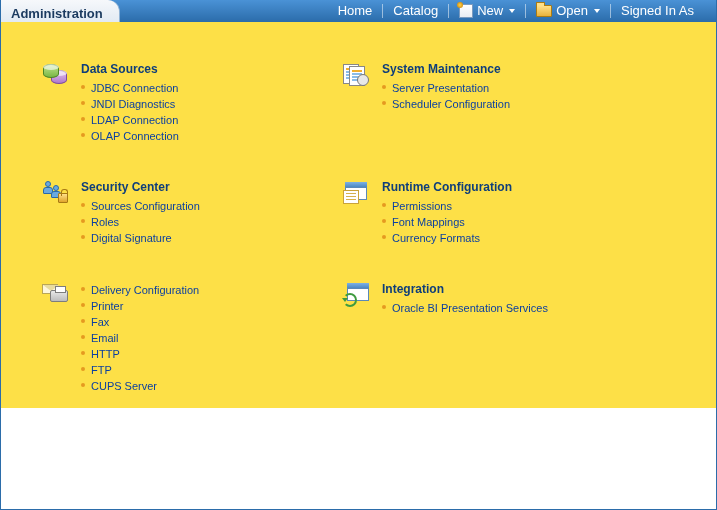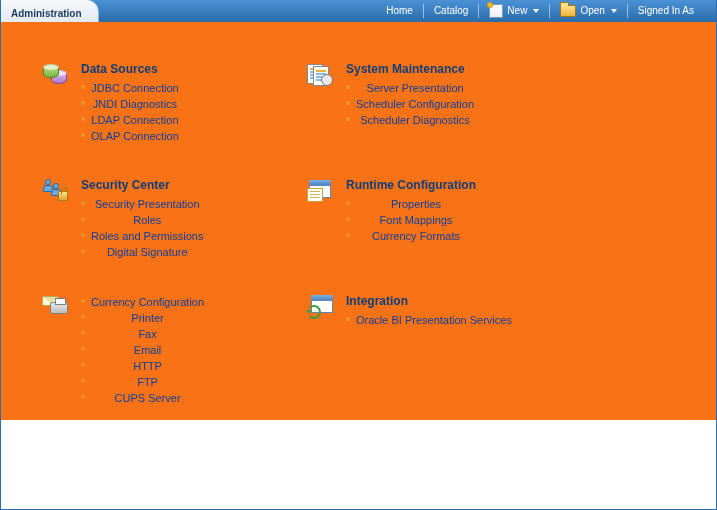--- a/index.html
+++ b/index.html
@@ -13,21 +13,21 @@
     border-left: 1px solid #2b6caa;
     border-right: 1px solid #2b6caa;
     border-bottom: 1px solid #2b6caa;
   }
   .topbar {
     height: 22px;
     background: linear-gradient(#4a92d6, #2b6caa);
     color: #fff;
     display: flex;
     align-items: stretch;
-    font-size: 10px;
+    font-size: 13px;
   }
   .tab {
     background: linear-gradient(#f6f8fb, #e2eaf3);
     color: #1b3a5f;
     font-weight: bold;
     padding: 4px 16px 0 10px;
     border-top-right-radius: 12px;
     border-right: 1px solid #90b3d6;
     display: flex;
     align-items: center;
@@ -95,21 +95,22 @@
     border: 1px solid #ab7b12;
     border-bottom: none;
     border-radius: 1px 1px 0 0;
   }
   .content {
     padding: 40px 20px 14px 40px;
     display: grid;
     grid-template-columns: 265px 330px;
     column-gap: 0px;
     row-gap: 34px;
-    background:#f97316;
+    background:#fde047;
+    gap:36px;
   }
   .section {
     display: flex;
     align-items: flex-start;
     gap: 10px;
   }
   .section-icon {
     width: 30px; height: 26px;
     flex: none;
     display: flex;
@@ -118,21 +119,20 @@
   }
   .section-body { }
   .section-title {
     color: #0f3e7a;
     font-weight: bold;
     font-size: 12px;
     padding-bottom: 4px;
   }
   .section-links {
     list-style: none;
-    text-align: center;
   }
   .section-links li {
     position: relative;
     padding-left: 10px;
     line-height: 16px;
   }
   .section-links li::before {
     content: "";
     position: absolute;
     left: 0; top: 5px;
@@ -250,21 +250,20 @@
           <div class="doc d1"></div>
           <div class="doc d2"></div>
           <div class="gear"></div>
         </div>
     </div>
     <div class="section-body">
       <div class="section-title">System Maintenance</div>
       <ul class="section-links">
           <li><a>Server Presentation</a></li>
           <li><a>Scheduler Configuration</a></li>
-          <li><a>Scheduler Diagnostics</a></li>
         </ul>
     </div>
   </div>
 
   <div class="section">
     <div class="section-icon">
       <div class="ico-sec">
         <div class="person p1">
             <div class="hd"></div>
             <div class="bd"></div>
@@ -272,55 +271,54 @@
         <div class="person p2">
             <div class="hd"></div>
             <div class="bd"></div>
           </div>
         <div class="lock"></div>
       </div>
     </div>
     <div class="section-body">
       <div class="section-title">Security Center</div>
       <ul class="section-links">
-          <li><a>Security Presentation</a></li>
+          <li><a>Sources Configuration</a></li>
           <li><a>Roles</a></li>
-          <li><a>Roles and Permissions</a></li>
           <li><a>Digital Signature</a></li>
         </ul>
     </div>
   </div>
 
   <div class="section">
     <div class="section-icon">
       <div class="ico-run">
           <div class="win"></div>
           <div class="sheet"></div>
         </div>
     </div>
     <div class="section-body">
       <div class="section-title">Runtime Configuration</div>
       <ul class="section-links">
-          <li><a>Properties</a></li>
+          <li><a>Permissions</a></li>
           <li><a>Font Mappings</a></li>
           <li><a>Currency Formats</a></li>
         </ul>
     </div>
   </div>
 
   <div class="section">
     <div class="section-icon">
       <div class="ico-del">
           <div class="env"></div>
           <div class="prn"></div>
         </div>
     </div>
     <div class="section-body">
       <ul class="section-links">
-          <li><a>Currency Configuration</a></li>
+          <li><a>Delivery Configuration</a></li>
           <li><a>Printer</a></li>
           <li><a>Fax</a></li>
           <li><a>Email</a></li>
           <li><a>HTTP</a></li>
           <li><a>FTP</a></li>
           <li><a>CUPS Server</a></li>
         </ul>
     </div>
   </div>
 

